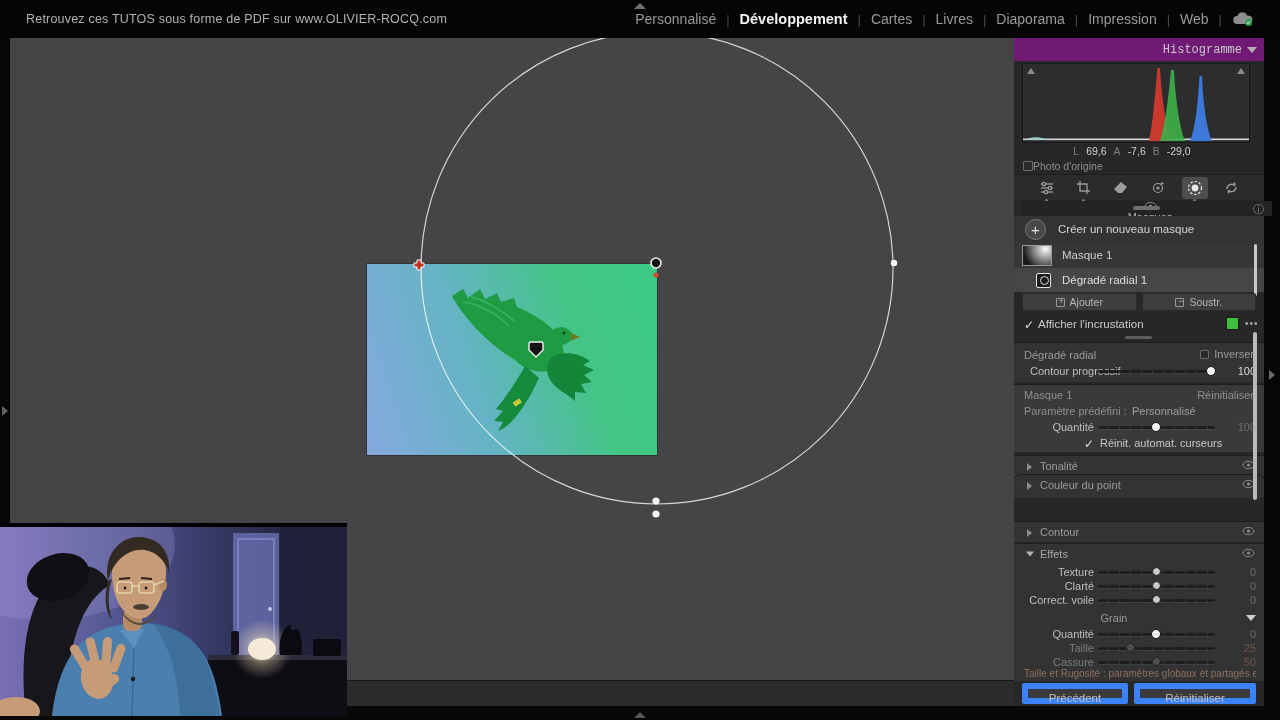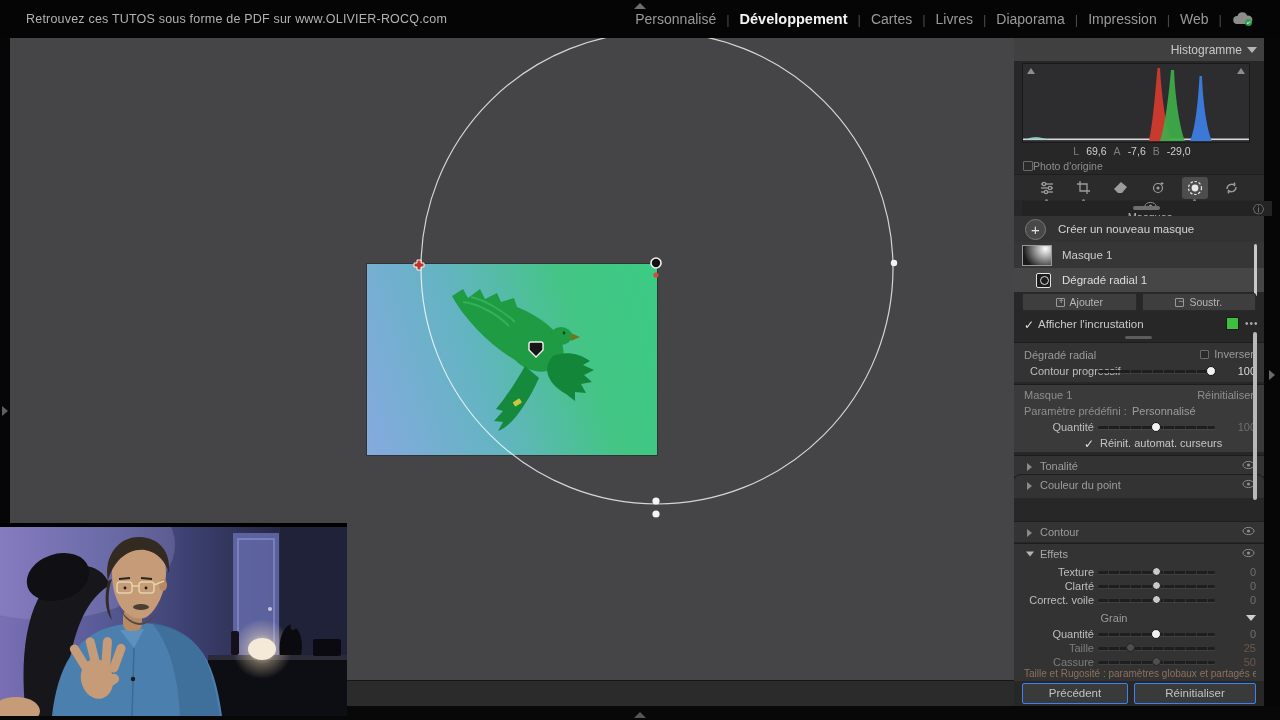--- a/index.html
+++ b/index.html
@@ -30,21 +30,21 @@
   #canvas { position:absolute; left:10px; top:38px; width:1004px; height:642px; background:#454547; overflow:hidden; }
   #photo { position:absolute; left:357px; top:226px; width:290px; height:191px;
     background:linear-gradient(72deg,#86a9df 0%,#64b4c3 38%,#43c584 72%,#3bcb85 100%); box-shadow:0 0 0 1px rgba(0,0,0,.25); }
   #photo svg { display:block; }
   #mask-overlay-svg { position:absolute; left:0; top:0; pointer-events:none; }
   #dev-toolbar { position:absolute; left:10px; top:680px; width:1004px; height:26px; background:#2b2b2b; border-top:1px solid #171717; }
 
   
   #panel { position:absolute; left:1014px; top:38px; width:250px; height:668px; background:#272727; font-size:11px; color:#b5b5b5; }
   .sec { position:absolute; left:0; width:250px; background:#333; border-top:1px solid #1d1d1d; }
-  #histo-header { position:absolute; top:0; height:23px; width:250px; background:#404040; }
+  #histo-header { position:absolute; top:0; height:23px; width:250px; background:#701a75;font-family:Liberation Mono, monospace; }
   #histo-title { position:absolute; right:22px; top:5px; font-size:12px; color:#cicic1; color:#c9c9c9; }
   .caret-down { border-left:5px solid transparent; border-right:5px solid transparent; border-top:6px solid #b5b5b5; }
   #histo-caret { right:7px; top:9px; }
   #histo-box { position:absolute; left:8px; top:25px; width:228px; height:80px; background:#2d2d2f; border:1px solid #191919; }
   #readout { position:absolute; left:0; top:107px; width:236px; display:flex; justify-content:center; gap:7px; font-size:10.5px; }
   .ro-lab { color:#7e7e7e; } .ro-val { color:#cfcfcf; }
   #orig-row { position:absolute; left:9px; top:122px; display:flex; align-items:center; gap:0; color:#8e8e8e; font-size:10.5px; }
   .cb { width:10px; height:10px; border:1px solid #6a6a6a; background:#2a2a2a; border-radius:1px; display:inline-block; }
   .cb.checked { border:none; background:transparent; }
   .cb.checked::before { content:"✓"; color:#e2e2e2; font-size:12px; line-height:10px; font-family:"DejaVu Sans",sans-serif; }
@@ -111,21 +111,21 @@
   .eye { position:absolute; right:8px; top:4px; width:14px; height:12px; color:#8d8d8d; }
   .eye svg { display:block; }
 
   #effets-sec { top:505px; height:65px; }
   #grain-sec { top:570px; height:73px; border-top:none; }
   #grain-title { position:absolute; left:0; width:200px; text-align:center; top:4px; color:#9a9a9a; }
   #grain-caret { position:absolute; right:8px; top:7px; border-left:5px solid transparent; border-right:5px solid transparent; border-top:6px solid #cfcfcf; }
   #grain-note { position:absolute; left:10px; top:60px; width:232px; color:#8d7061; font-size:10px; white-space:nowrap; overflow:hidden; }
 
   #footer-btns { position:absolute; left:0; top:645px; width:250px; height:23px; }
-  .fbtn { position:absolute; top:0; height:21px; background:#3a3a3a; border:1px solid #3b82f6; border-radius:2px; color:#c2c2c2; font-size:11.5px; text-align:center; line-height:19px; }
+  .fbtn { position:absolute; top:0; height:21px; background:#3a3a3a; border:6px solid #3b82f6; border-radius:2px; color:#c2c2c2; font-size:11.5px; text-align:center; line-height:19px; }
   #btn-prev { left:8px; width:106px; }
   #btn-reset { left:120px; width:122px; }
   #panel-scroll { position:absolute; left:239px; top:294px; width:4px; height:168px; background:#b9b9b9; border-radius:2px; }
 
   
   #webcam { position:absolute; left:0; top:523px; width:347px; height:193px; background:#000; border-top:4px solid #000; z-index:50; }
   #webcam svg { display:block; }
 </style>
 </head>
 <body>

